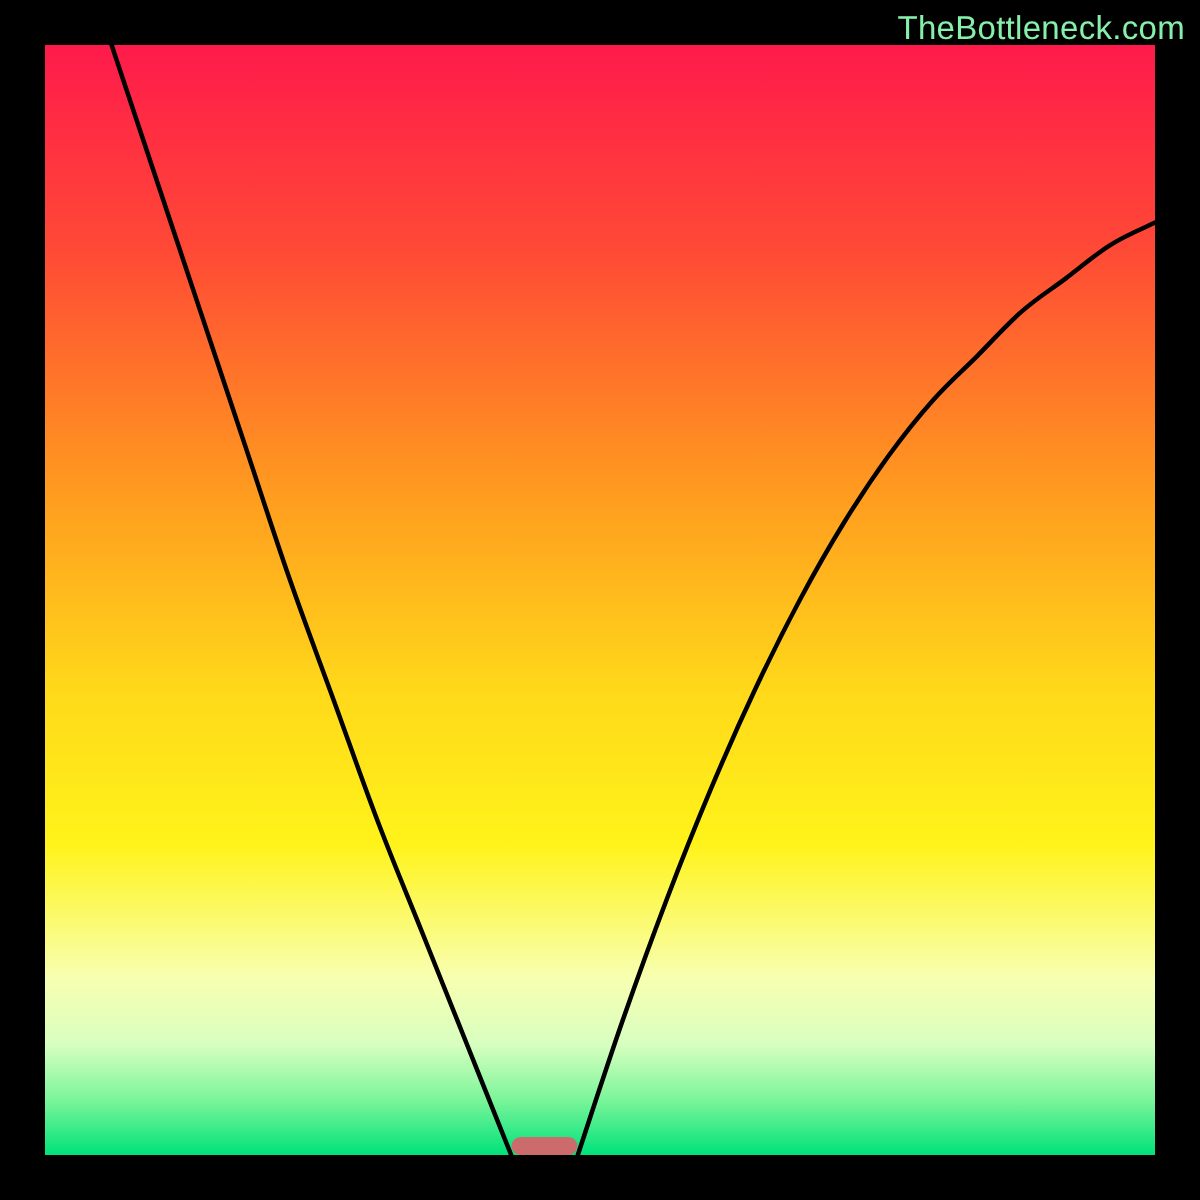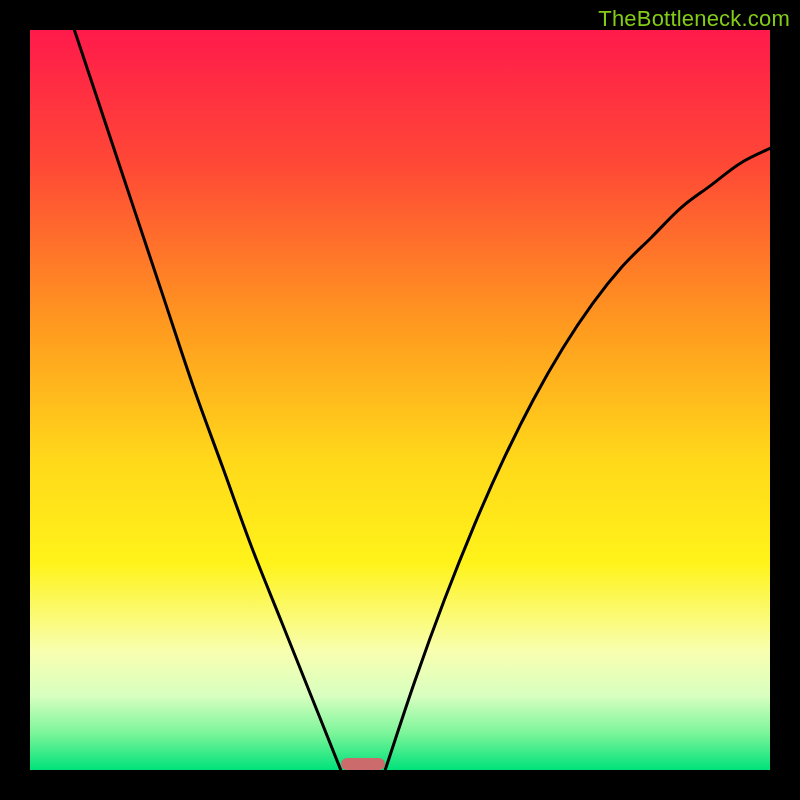--- a/index.html
+++ b/index.html
@@ -43,21 +43,21 @@
     position: absolute;
     left: 0;
     top: 0;
     width: 100%;
     height: 100%;
   }
   .watermark {
     position: absolute;
     top: 6px;
     right: 10px;
-    color: #84cc16;
+    color: #86efac;
     font-size: 22px;
     letter-spacing: 0.2px;
     font-weight: 400;
   }
 </style>
 </head>
 <body>
 
 <div class="frame">
   <div class="plot-area">

